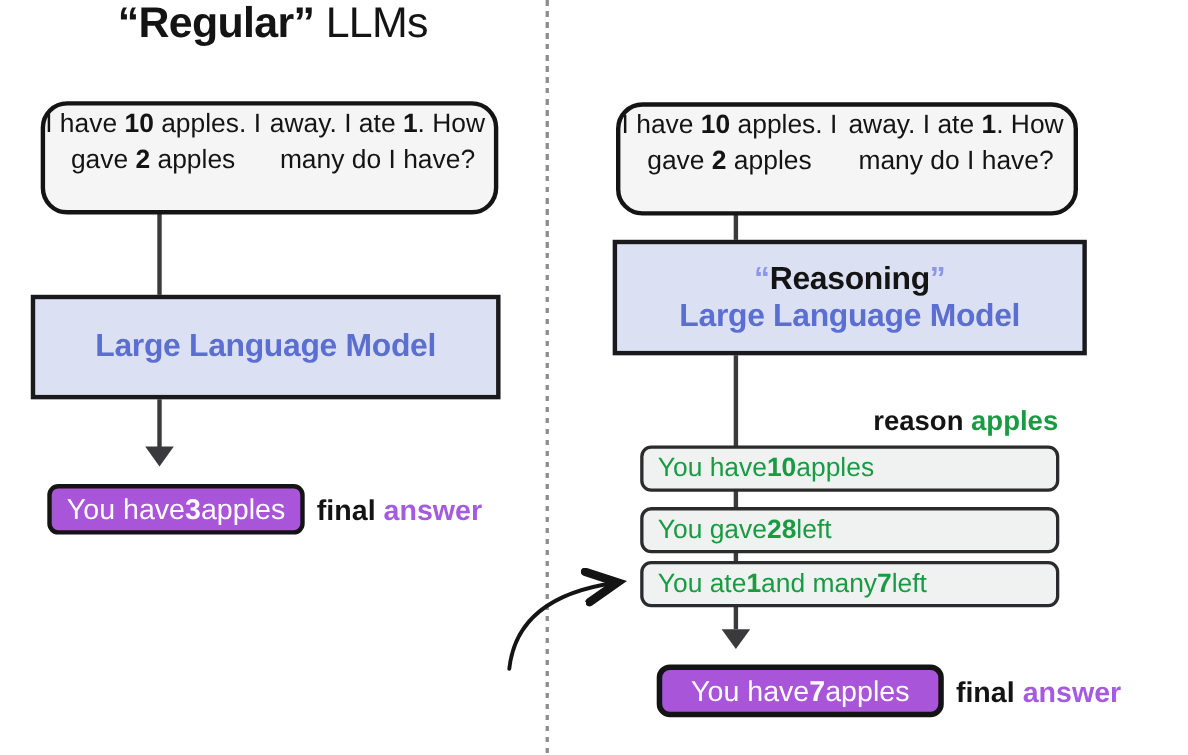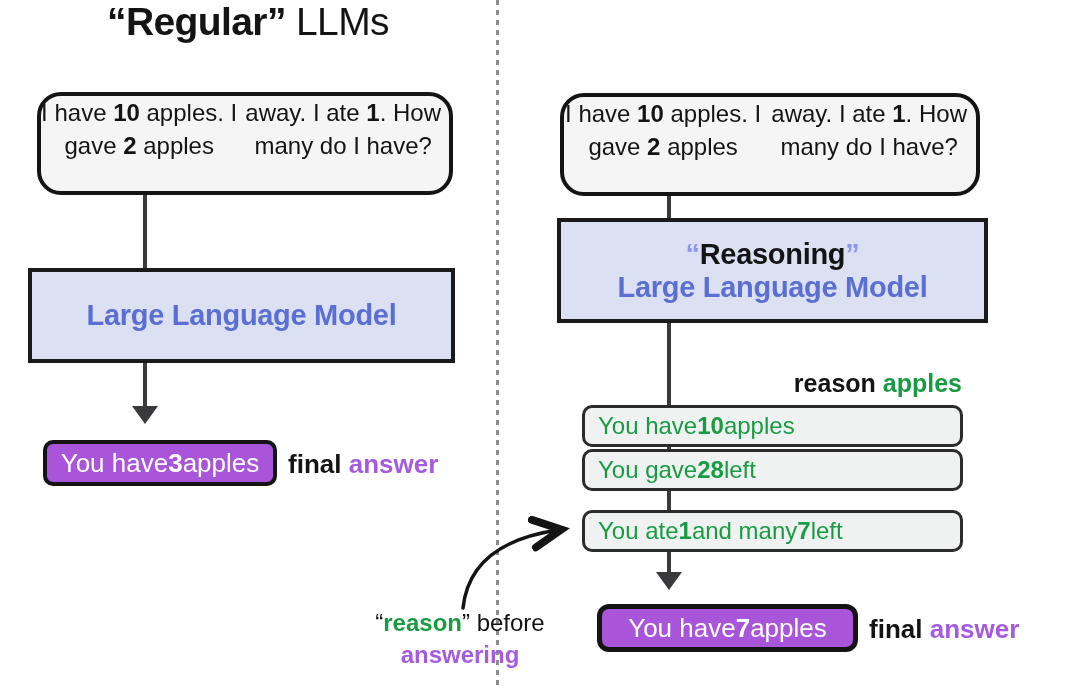--- a/index.html
+++ b/index.html
@@ -56,21 +56,21 @@
   }
   .steps-label .green { color:var(--green); }
   .step {
     position:absolute; left:582px; width:381px; height:42px;
     background:var(--step-bg); border:3px solid #2b2b2d; border-radius:10px;
     display:flex; align-items:center; padding-left:13px;
     font-size:24px; color:var(--green); white-space:nowrap; z-index:2;
   }
   .step b { font-weight:700; }
   .step-1 { top:405px; }
-  .step-2 { top:449px;align-items:center; }
+  .step-2 { top:461px;align-items:center; }
   .step-3 { top:510px; }
   
   .answerbox {
     position:absolute; background:var(--purple-box); border:4px solid var(--ink);
     border-radius:10px; display:flex; align-items:center; justify-content:center;
     color:#ffffff; font-size:26px; white-space:nowrap; z-index:2;
   }
   .answerbox b { font-weight:700; }
   .answerbox-left  { left:43px;  top:440px; width:234px; height:46px; }
   .answerbox-right { left:597px; top:604px; width:261px; height:48px; border-width:5px; border-radius:12px; }
@@ -171,16 +171,14 @@
 
   <svg class="curved-arrow" width="160" height="125" viewBox="0 0 160 125">
     <defs>
       <marker id="ah" markerWidth="12" markerHeight="12" refX="8" refY="5" orient="auto">
         <path d="M1,1 L9,5 L1,9" fill="none" stroke="#141414" stroke-width="2.2" stroke-linecap="round"></path>
       </marker>
     </defs>
     <path d="M33,110 Q40,45 128,32" fill="none" stroke="#141414" stroke-width="3.5" stroke-linecap="round" marker-end="url(#ah)"></path>
   </svg>
 
-  <div class="annotation annotation-line1"><span>“</span><span class="green">reason</span><span>” </span><span>before</span></div>
-  <div class="annotation annotation-line2">answering</div>
 
 </div>
 
 </body></html>

